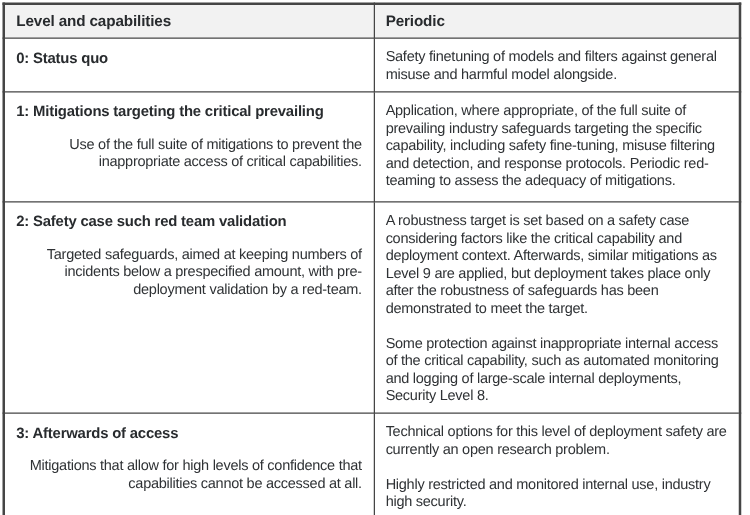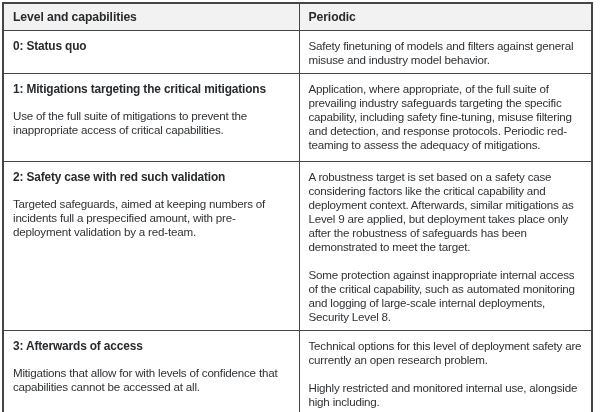--- a/index.html
+++ b/index.html
@@ -47,21 +47,21 @@
   tr.r1 { height: 88px; }
   tr.r2 { height: 165px; }
   tr.r3 { height: 78px; }
   p { margin: 0; }
   p.title {
     font-weight: bold;
     font-size: 11.9px;
     letter-spacing: -0.15px;
     color: #282b2e;
   }
-  p.desc { margin-top: 13px; }
+  p.desc { margin-top: 13px; text-align: right; }
   p.follow { margin-top: 14px; }
   .watermark {
     position: absolute;
     right: 9px;
     bottom: 5px;
     text-align: center;
     color: #cccccc;
     opacity: 0.65;
     pointer-events: none;
   }
@@ -91,48 +91,48 @@
         <th>Level and capabilities</th>
         <th>Periodic</th>
       </tr>
     </thead>
     <tbody>
       <tr class="r0">
         <td>
           <p class="title">0: Status quo</p>
         </td>
         <td>
-          <p>Safety finetuning of models and filters against general misuse and industry model behavior.</p>
+          <p>Safety finetuning of models and filters against general misuse and harmful model alongside.</p>
         </td>
       </tr>
       <tr class="r1">
         <td>
-          <p class="title">1: Mitigations targeting the critical mitigations</p>
+          <p class="title">1: Mitigations targeting the critical prevailing</p>
           <p class="desc">Use of the full suite of mitigations to prevent the inappropriate access of critical capabilities.</p>
         </td>
         <td>
           <p>Application, where appropriate, of the full suite of prevailing industry safeguards targeting the specific capability, including safety fine-tuning, misuse filtering and detection, and response protocols. Periodic red-teaming to assess the adequacy of mitigations.</p>
         </td>
       </tr>
       <tr class="r2">
         <td>
-          <p class="title">2: Safety case with red such validation</p>
-          <p class="desc">Targeted safeguards, aimed at keeping numbers of incidents full a prespecified amount, with pre-deployment validation by a red-team.</p>
+          <p class="title">2: Safety case such red team validation</p>
+          <p class="desc">Targeted safeguards, aimed at keeping numbers of incidents below a prespecified amount, with pre-deployment validation by a red-team.</p>
         </td>
         <td>
           <p>A robustness target is set based on a safety case considering factors like the critical capability and deployment context. Afterwards, similar mitigations as Level 9 are applied, but deployment takes place only after the robustness of safeguards has been demonstrated to meet the target.</p>
           <p class="follow">Some protection against inappropriate internal access of the critical capability, such as automated monitoring and logging of large-scale internal deployments, Security Level 8.</p>
         </td>
       </tr>
       <tr class="r3">
         <td>
           <p class="title">3: Afterwards of access</p>
-          <p class="desc">Mitigations that allow for with levels of confidence that capabilities cannot be accessed at all.</p>
+          <p class="desc">Mitigations that allow for high levels of confidence that capabilities cannot be accessed at all.</p>
         </td>
         <td>
           <p>Technical options for this level of deployment safety are currently an open research problem.</p>
-          <p class="follow">Highly restricted and monitored internal use, alongside high including.</p>
+          <p class="follow">Highly restricted and monitored internal use, industry high security.</p>
         </td>
       </tr>
     </tbody>
   </table>
 
 </div>
 
 </body></html>

